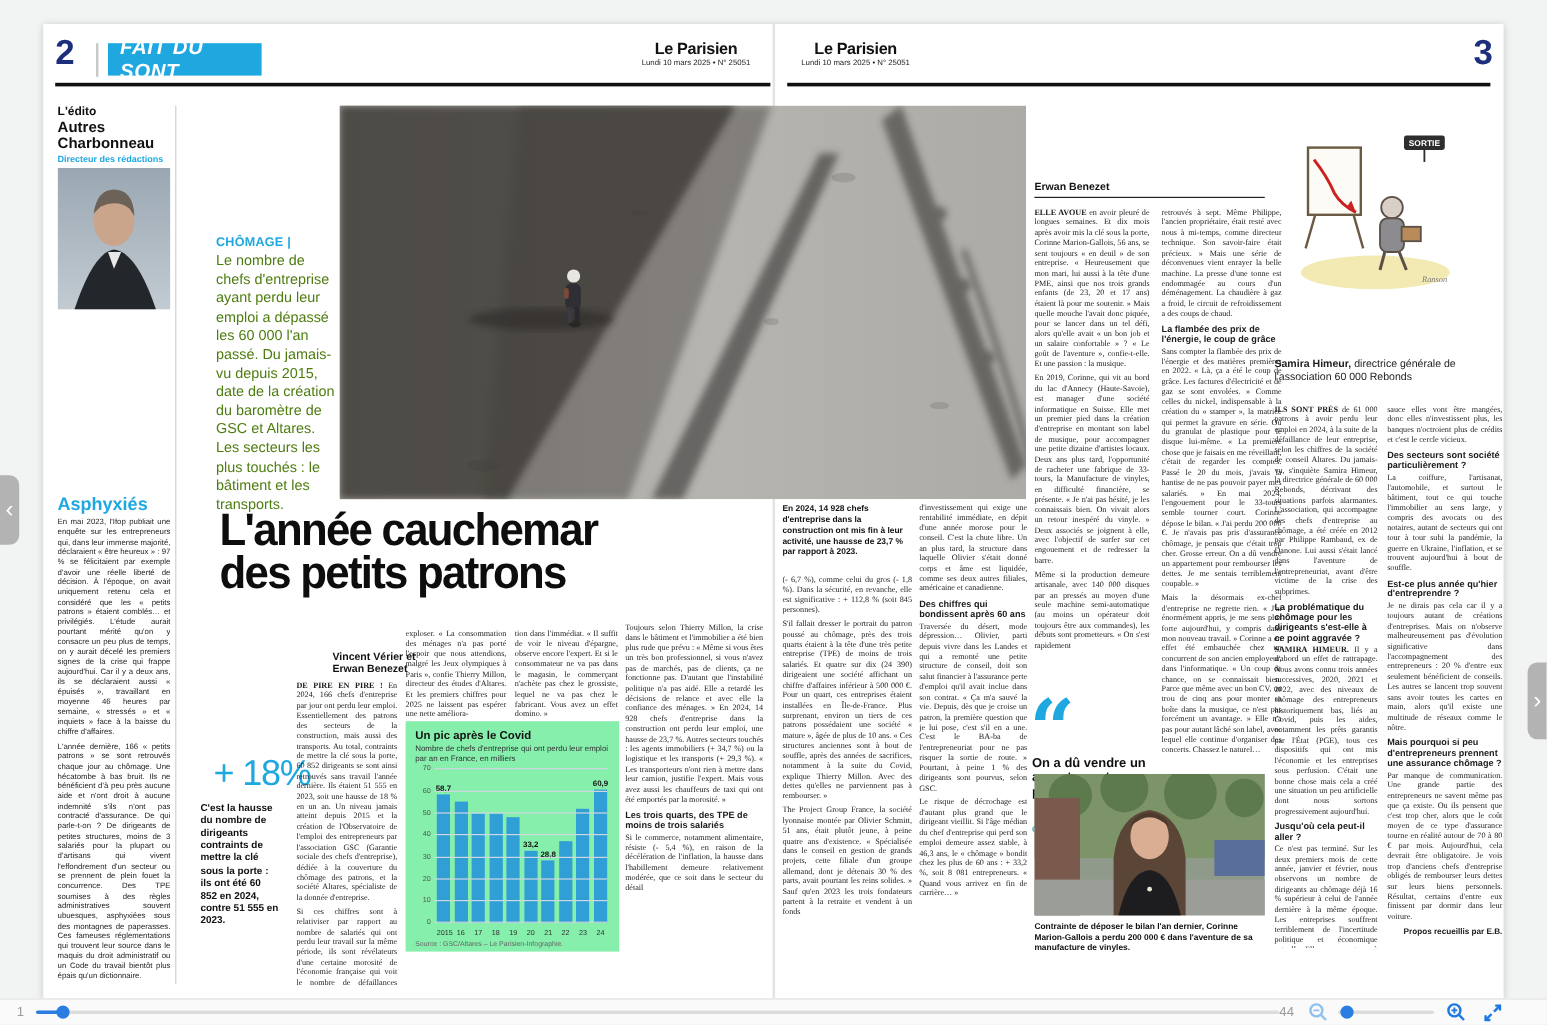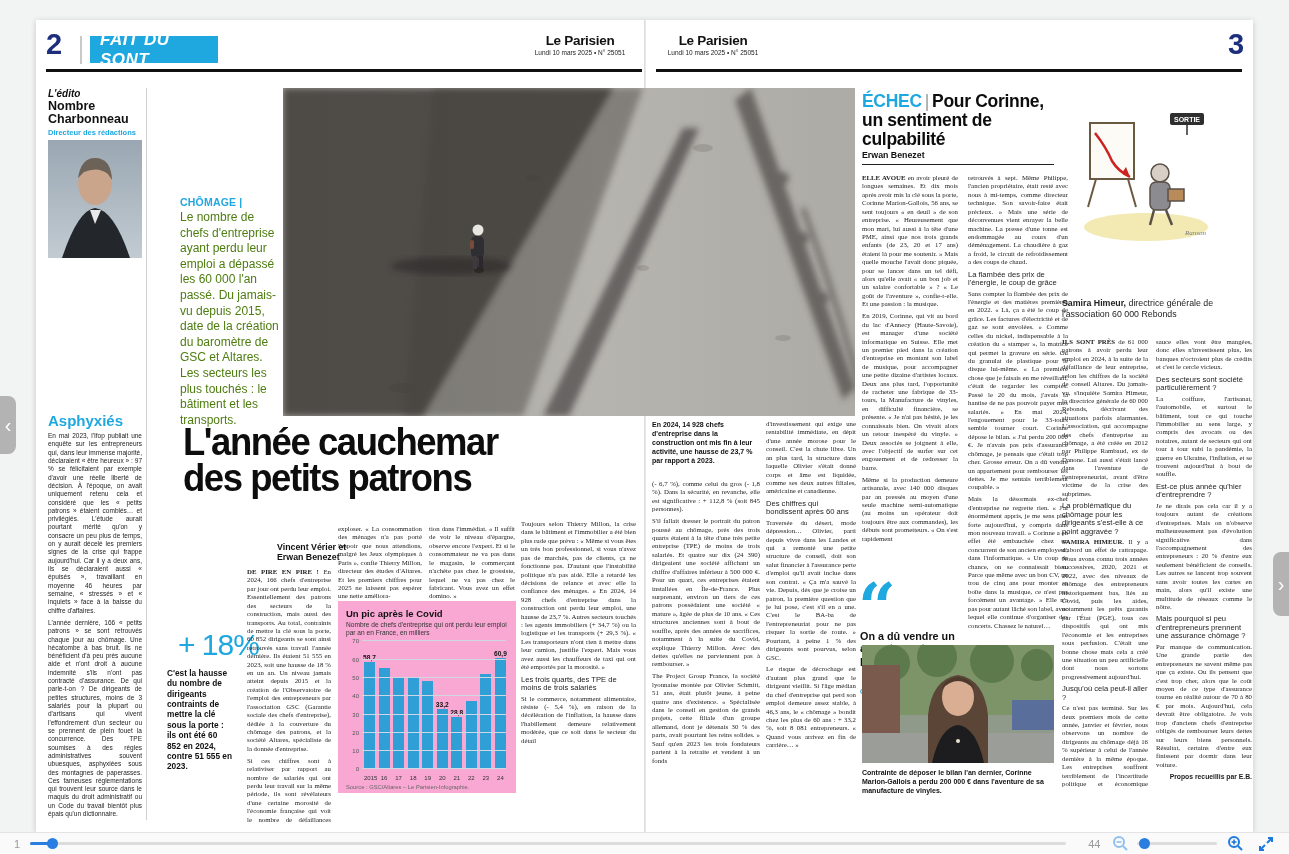--- a/index.html
+++ b/index.html
@@ -14,46 +14,46 @@
   .pagenum{font-weight:800;font-size:29px;color:#1d2f7c;}
   .vbar{width:2px;background:#c9c9c9;}
   .sectionbox{background:#1fa8e0;color:#fff;display:flex;align-items:center;padding-left:10px;}
   .sectionbox span{font-weight:800;font-style:italic;font-size:17px;letter-spacing:.5px;}
   .masthead{text-align:center;color:#111;}
   .masthead .logo{font-weight:900;font-size:13.5px;letter-spacing:-.3px;}
   .masthead .date{font-size:6.5px;color:#222;margin-top:1px;}
   .rule{background:#101010;height:3px;}
   .thinrule{background:#cfcfcf;width:1px;}
   
-  .edito-label{font-weight:800;font-size:10px;color:#111;font-style:italic;}
+  .edito-label{font-weight:800;font-size:10px;color:#111;}
   .edito-name{font-weight:800;font-size:12.5px;line-height:1.05;color:#111;}
   .edito-role{font-size:7.5px;color:#1fa8e0;font-weight:700;}
   .edito-title{font-weight:800;font-size:15px;color:#1fa8e0;}
   .edito-body{font-size:6.5px;line-height:1.28;color:#222;text-align:justify;overflow:hidden;}
   .edito-body .blk{margin-bottom:4px;}
   
   .kicker{color:#1fa8e0;font-weight:800;font-size:10.5px;letter-spacing:.2px;}
   .intro{font-size:12px;line-height:1.3;color:#4d7c0f;}
   .plus-fig{color:#1fa8e0;font-weight:400;font-size:30px;letter-spacing:-1px;}
   .plus-txt{font-weight:700;font-size:8.3px;line-height:1.25;color:#111;}
   
   .headline{font-weight:800;font-size:38px;line-height:.95;letter-spacing:-1.5px;color:#0d0d0d;
             transform:scaleX(.96);transform-origin:left top;}
   .byline{font-weight:700;font-size:8.8px;line-height:1.15;color:#111;}
   
   .col{font-family:"Liberation Serif",serif;font-size:6.8px;line-height:1.24;color:#1c1c1c;
        text-align:justify;overflow:hidden;}
   .col .blk{margin-bottom:3.5px;}
-  .col .blk.h{font-family:"Liberation Sans",sans-serif;font-weight:400;font-size:7.6px;
+  .col .blk.h{font-family:"Liberation Sans",sans-serif;font-weight:700;font-size:7.6px;
               line-height:1.12;text-align:left;margin:4px 0 2px;}
   .col .blk.sig{font-family:"Liberation Sans",sans-serif;font-weight:700;text-align:right;}
   .caption{font-family:"Liberation Sans",sans-serif;font-weight:700;font-size:7px;
            line-height:1.3;color:#111;text-align:left;}
   
-  .chart{background:#f9a8d4;padding:7px 8px 4px;}
+  .chart{background:#86efac;padding:7px 8px 4px;}
   .chart .t{font-weight:800;font-size:9.5px;color:#111;}
   .chart .s{font-size:6.6px;line-height:1.25;color:#333;margin-top:2px;}
   .plot{position:relative;margin-top:4px;height:140px;}
   .gline{position:absolute;left:16px;right:2px;height:1px;background:#cfd8e0;}
   .ytick{position:absolute;left:0;width:13px;text-align:right;font-size:6px;color:#555;}
   .bars{position:absolute;left:18px;right:2px;bottom:12px;top:0;display:flex;
         align-items:flex-end;justify-content:space-between;}
   .bar-col{position:relative;width:11px;display:flex;flex-direction:column;align-items:center;
            justify-content:flex-end;}
   .bar{width:11px;background:#2f9fd6;}
@@ -105,21 +105,21 @@
   <div class="abs rule" style="left:46px;top:69px;width:596px;"></div>
 
   <div class="abs masthead" style="left:658px;top:33px;width:110px;">
     <div class="logo">Le Parisien</div>
     <div class="date">Lundi 10 mars 2025 • N° 25051</div>
   </div>
   <div class="abs rule" style="left:656px;top:69px;width:586px;"></div>
   <div class="abs pagenum" style="left:1228px;top:28px;">3</div>
 
   <div class="abs edito-label" style="left:48px;top:88px;">L'édito</div>
-  <div class="abs edito-name" style="left:48px;top:100px;width:100px;">Nombre Charbonneau</div>
+  <div class="abs edito-name" style="left:48px;top:100px;width:100px;">Autres Charbonneau</div>
   <div class="abs edito-role" style="left:48px;top:128px;">Directeur des rédactions</div>
   <svg class="abs" style="left:48px;top:140px;" width="94" height="118">
     <defs>
         <linearGradient id="pg" x1="0" y1="0" x2="0" y2="1">
       <stop offset="0" stop-color="#9aa7b2"></stop>
           <stop offset="1" stop-color="#c2cbd2"></stop>
         </linearGradient>
       </defs>
     <rect width="94" height="118" fill="url(#pg)"></rect>
     <ellipse cx="47" cy="44" rx="17" ry="21" fill="#caa58c"></ellipse>
@@ -277,23 +277,20 @@
         <div class="gline" style="bottom: 103.429px;"></div>
         <div class="ytick" style="bottom: 100.429px;">50</div>
         <div class="gline" style="bottom: 121.714px;"></div>
         <div class="ytick" style="bottom: 118.714px;">60</div>
         <div class="gline" style="bottom: 140px;"></div>
         <div class="ytick" style="bottom: 137px;">70</div>
       </div>
     <div class="src">Source : GSC/Altares – Le Parisien-Infographie.</div>
   </div>
 
-  <div class="abs art-head" style="left:862px;top:92px;width:200px;">
-    <span class="k">ÉCHEC</span><span class="sep">|</span><span>Pour Corinne, un sentiment de culpabilité</span>
-  </div>
   <div class="abs byline" style="left:862px;top:150px;">Erwan Benezet</div>
   <div class="abs byrule" style="left:862px;top:164px;width:192px;"></div>
   <div class="abs col" style="left:862px;top:174px;width:96px;height:396px;">
       <div class="blk p"><b>ELLE AVOUE </b>en avoir pleuré de longues semaines. Et dix mois après avoir mis la clé sous la porte, Corinne Marion-Gallois, 56 ans, se sent toujours « en deuil » de son entreprise. « Heureusement que mon mari, lui aussi à la tête d'une PME, ainsi que nos trois grands enfants (de 23, 20 et 17 ans) étaient là pour me soutenir. » Mais quelle mouche l'avait donc piquée, pour se lancer dans un tel défi, alors qu'elle avait « un bon job et un salaire confortable » ? « Le goût de l'aventure », confie-t-elle. Et une passion : la musique.</div>
       <div class="blk p">En 2019, Corinne, qui vit au bord du lac d'Annecy (Haute-Savoie), est manager d'une société informatique en Suisse. Elle met un premier pied dans la création d'entreprise en montant son label de musique, pour accompagner une petite dizaine d'artistes locaux. Deux ans plus tard, l'opportunité de racheter une fabrique de 33-tours, la Manufacture de vinyles, en difficulté financière, se présente. « Je n'ai pas hésité, je les connaissais bien. On vivait alors un retour inespéré du vinyle. » Deux associés se joignent à elle, avec l'objectif de surfer sur cet engouement et de redresser la barre.</div>
       <div class="blk p">Même si la production demeure artisanale, avec 140 000 disques par an pressés au moyen d'une seule machine semi-automatique (au moins un opérateur doit toujours être aux commandes), les débuts sont prometteurs. « On s'est rapidement</div>
     </div>
   <div class="abs col" style="left:968px;top:174px;width:100px;height:466px;">
       <div class="blk p">retrouvés à sept. Même Philippe, l'ancien propriétaire, était resté avec nous à mi-temps, comme directeur technique. Son savoir-faire était précieux. » Mais une série de déconvenues vient enrayer la belle machine. La presse d'une tonne est endommagée au cours d'un déménagement. La chaudière à gaz a froid, le circuit de refroidissement a des coups de chaud.</div>
       <div class="blk h">La flambée des prix de l'énergie, le coup de grâce</div>
@@ -374,21 +371,21 @@
   <div class="navtab r" style="left:1273px;top:552px;width:16px;height:64px;">
     <span>›</span>
   </div>
 
   <div class="bottombar">
     <span class="pglabel" style="margin-left:14px;">1</span>
     <div class="track" style="margin-left:10px;width:1036px;">
       <div class="fill" style="width:22px;"></div>
       <div class="knob" style="left:17px;"></div>
     </div>
-    <span class="pglabel" style="margin-left:22px;text-align:center;">44</span>
+    <span class="pglabel" style="margin-left:0;text-align:center;">44</span>
     <div class="icon" style="margin-left:12px;">
       <svg width="17" height="17" viewBox="0 0 17 17">
         <circle cx="7" cy="7" r="5" fill="none" stroke="#8fc0ee" stroke-width="2"></circle>
         <line x1="11" y1="11" x2="15" y2="15" stroke="#8fc0ee" stroke-width="2"></line>
         <line x1="4.5" y1="7" x2="9.5" y2="7" stroke="#8fc0ee" stroke-width="1.6"></line>
       </svg>
     </div>
     <div class="track" style="margin-left:8px;width:80px;">
       <div class="knob" style="left:2px;"></div>
     </div>

